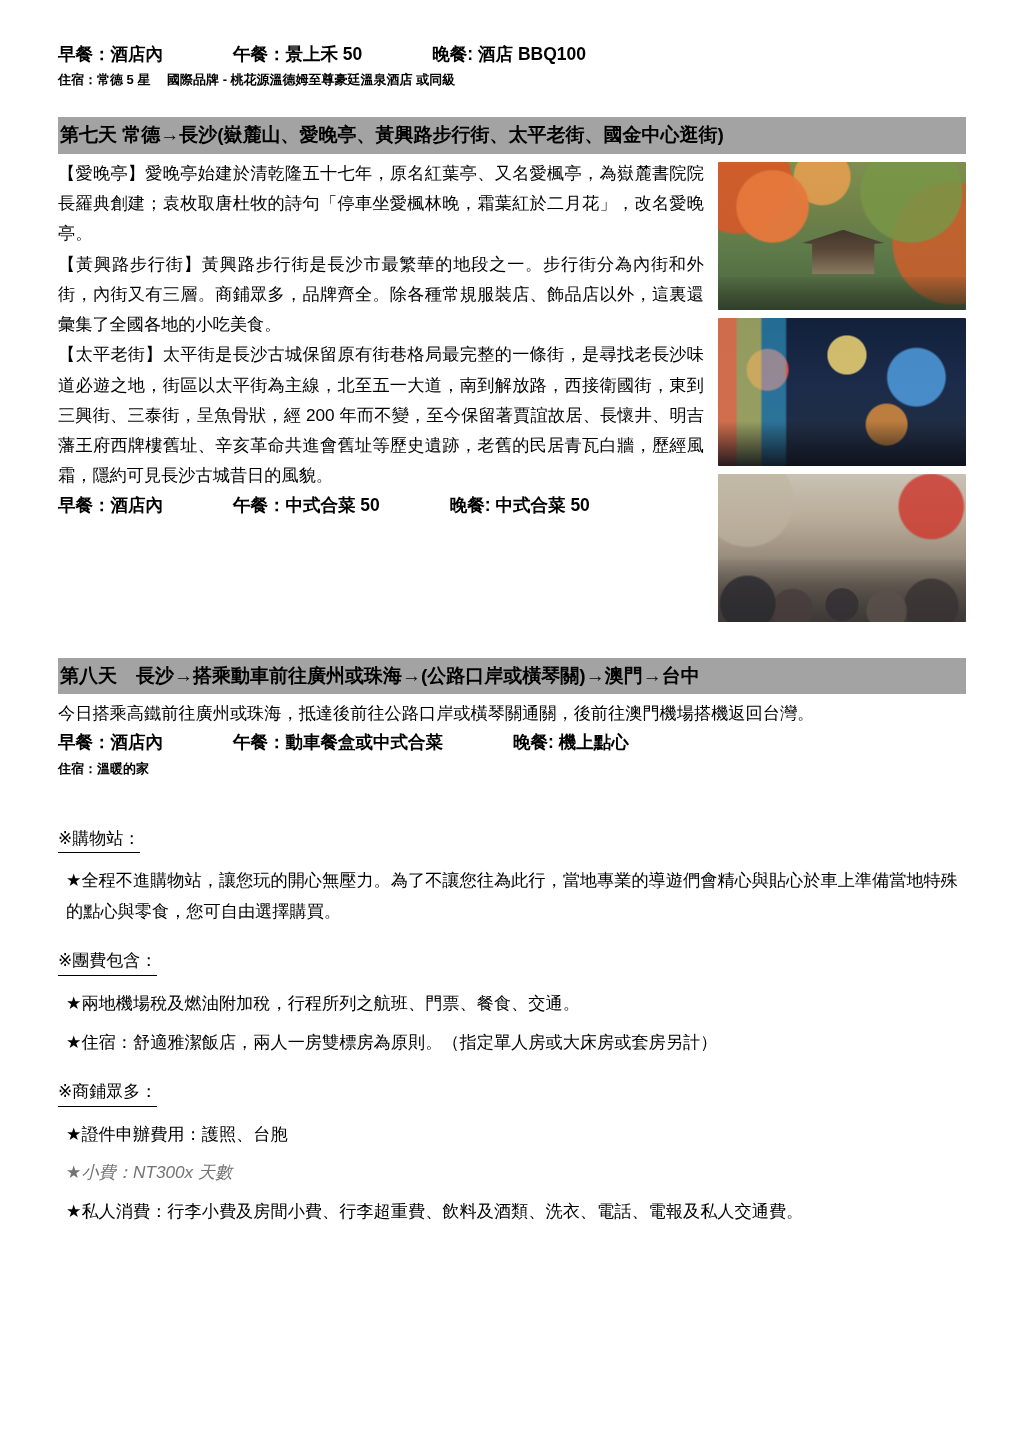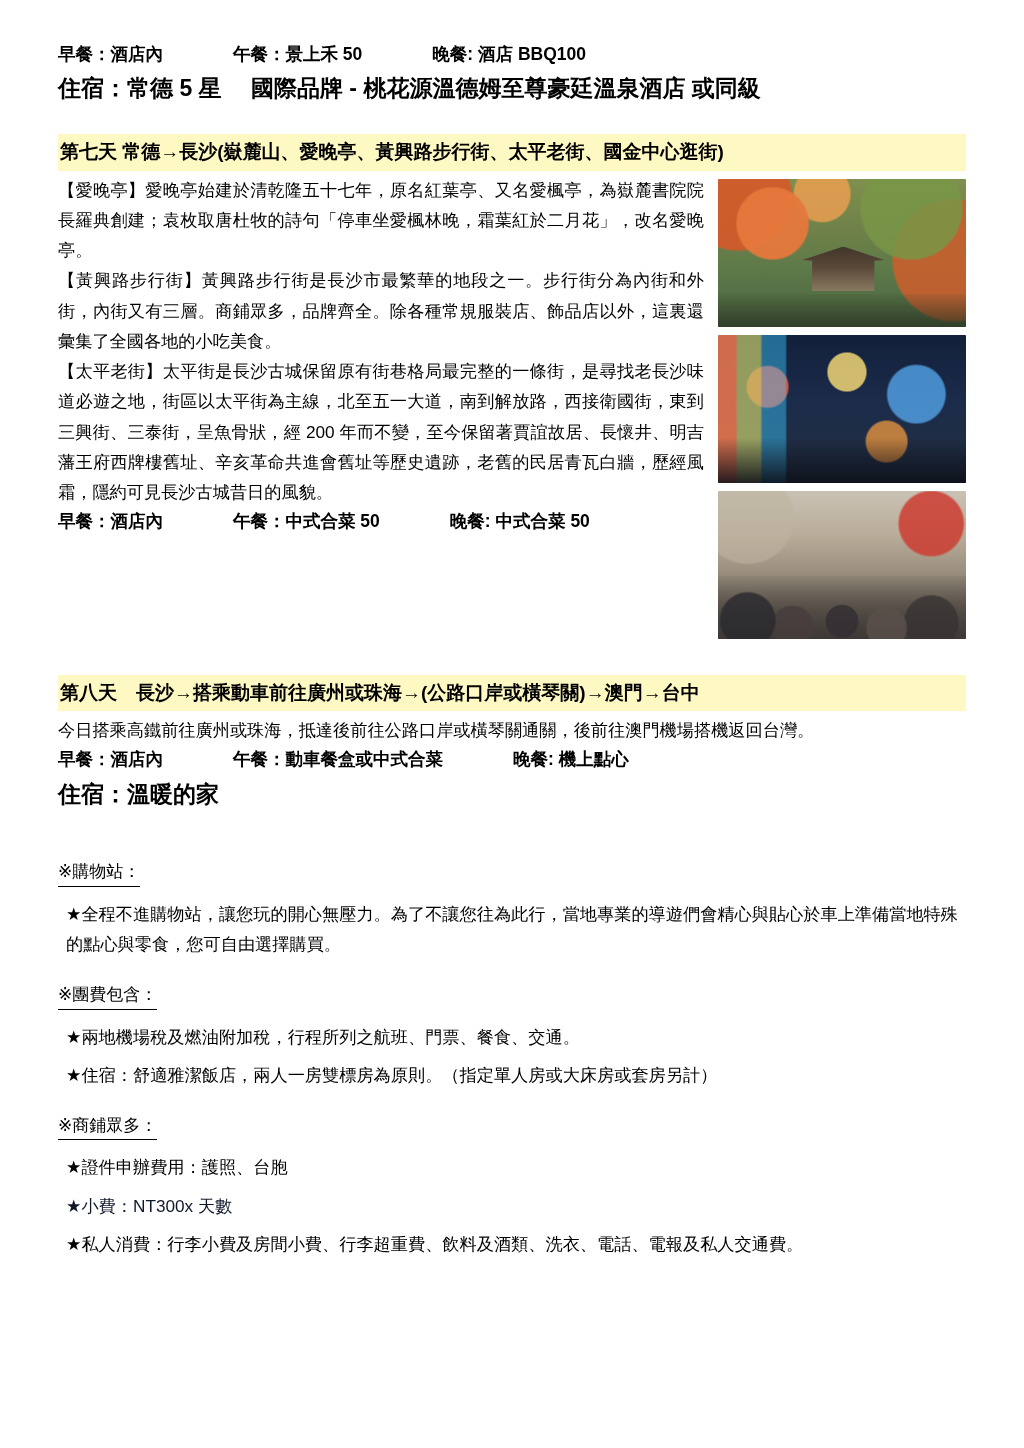--- a/index.html
+++ b/index.html
@@ -22,25 +22,25 @@
     padding: 40px 58px 48px 58px;
   }
   .meal-row {
     font-weight: bold;
     font-size: 17.5px;
     line-height: 1.68;
     white-space: pre;
   }
   .stay-row {
     font-weight: bold;
-    font-size: 23px;
+    font-size: 13px;
     line-height: 1.68;
   }
   .day-header {
-    background: #fef9c3;
+    background: #a3a3a3;
     font-weight: bold;
     font-size: 19px;
     padding: 4px 4px 4px 2px;
     margin: 0 0 4px 0;
     display: block;
     line-height: 1.5;
   }
   .spacer-lg { height: 26px; }
   .spacer-md { height: 14px; }
   .spacer-xl { height: 46px; }
@@ -149,21 +149,22 @@
     border-bottom: 1.5px solid #000;
     padding-bottom: 1px;
     line-height: 1.5;
   }
   .bullet-line {
     font-size: 17.2px;
     line-height: 1.78;
     margin: 8px;
   }
   .red {
-    color: #0f172a;
+    color: #737373;
+    font-style: italic;
   }
   .clear { clear: both; }
 </style>
 </head>
 <body>
 
 <div class="page">
 
   <div>
     <div class="meal-row">早餐：酒店內　　　　午餐：景上禾 50　　　　晚餐: 酒店 BBQ100</div>

